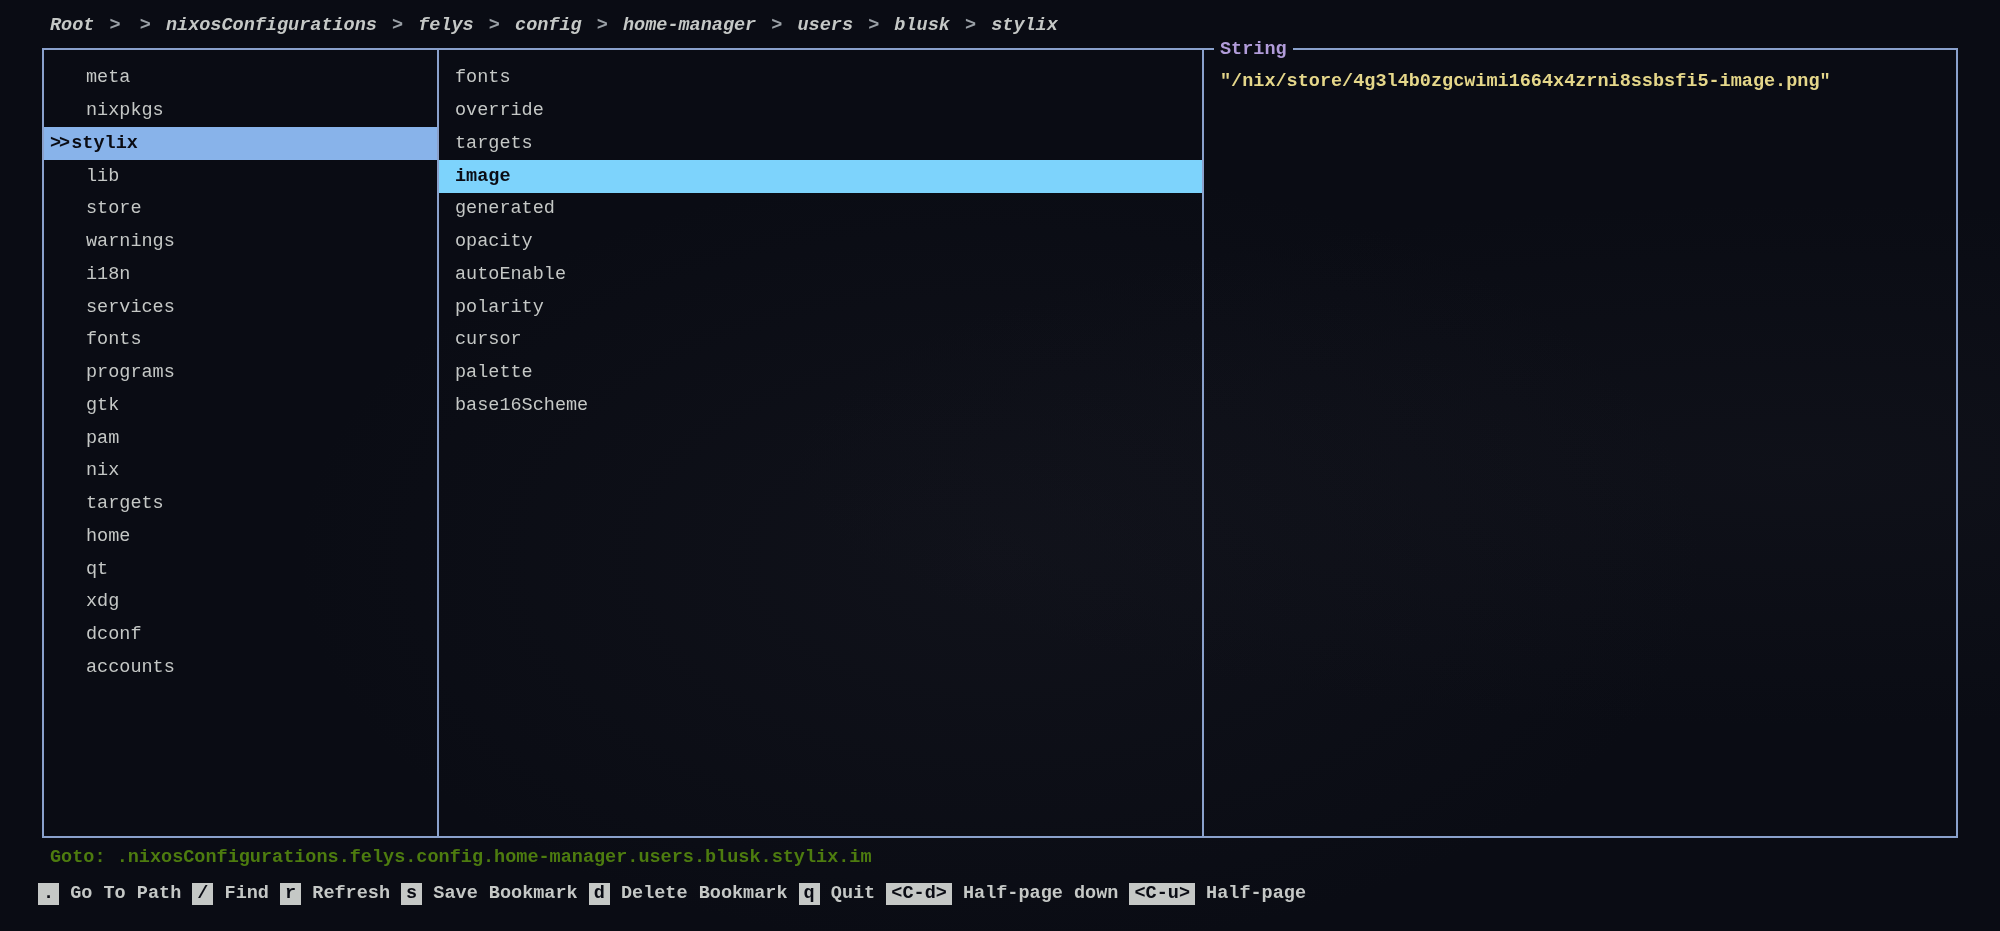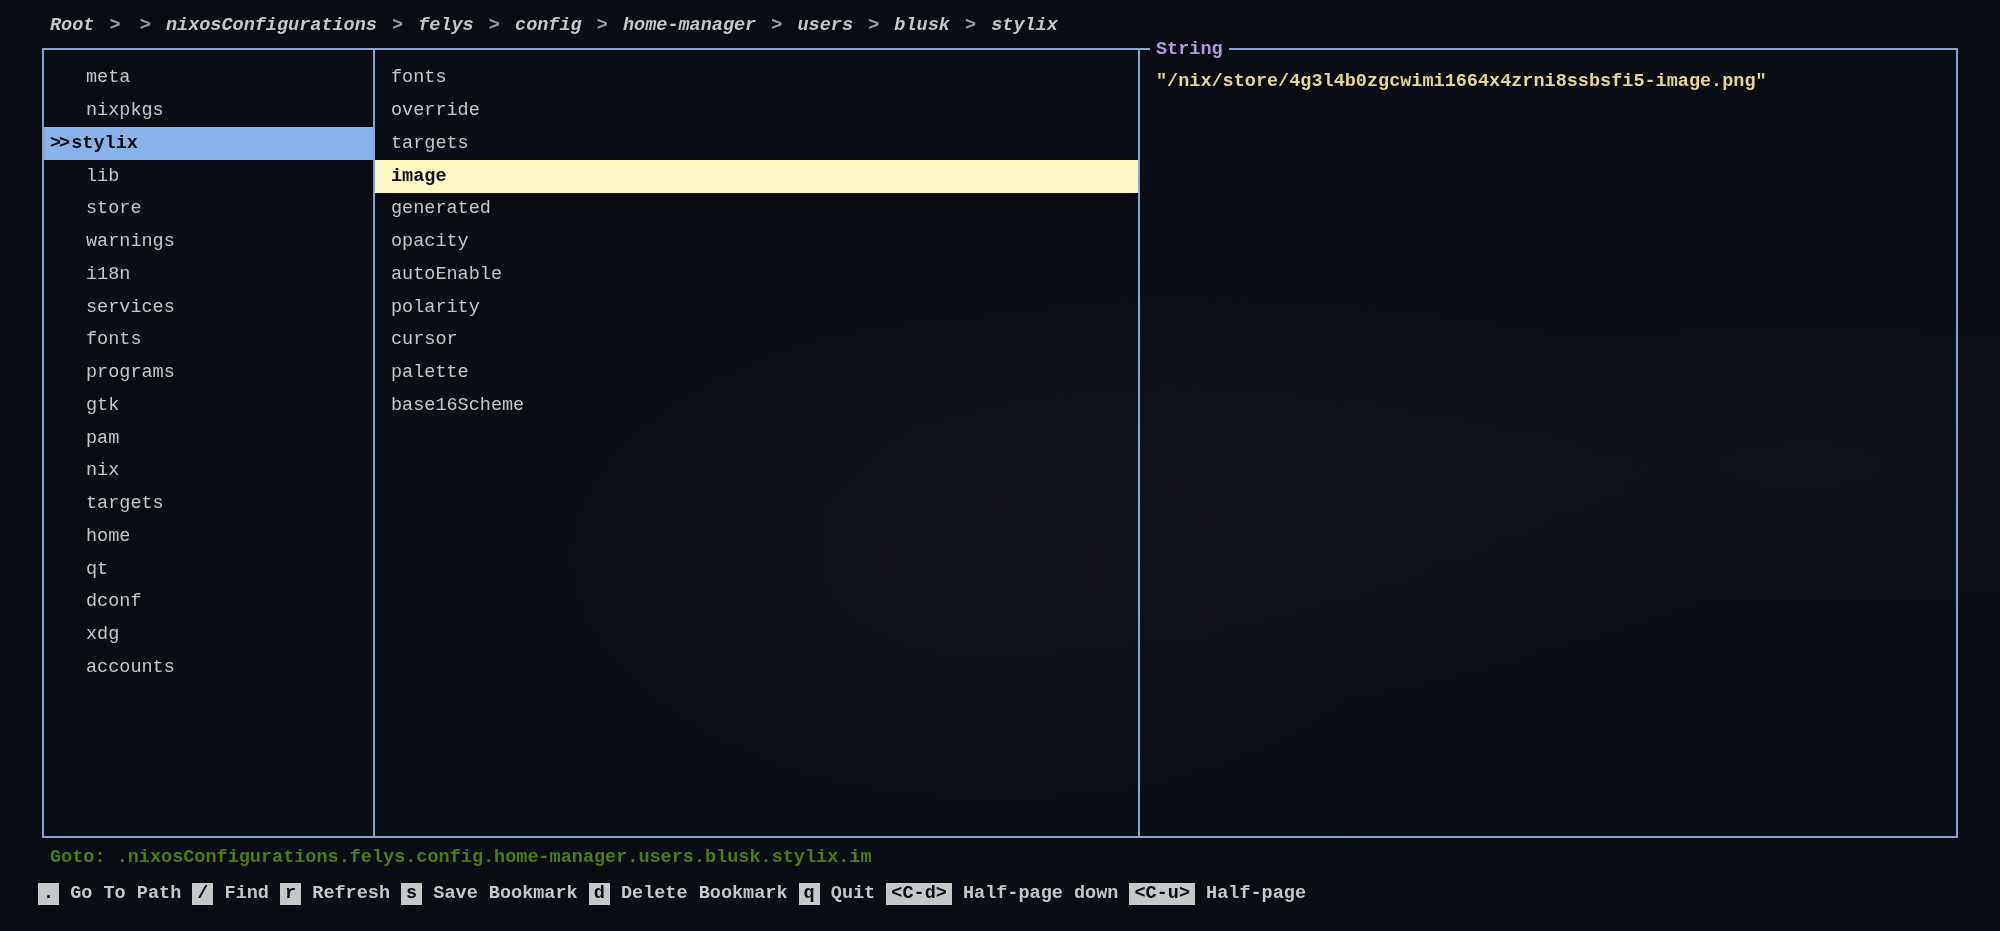--- a/index.html
+++ b/index.html
@@ -54,21 +54,21 @@
       height: 790px;
       position: relative;
       z-index: 1;
     }
     
     .column {
       position: relative;
     }
     
     .col1 {
-      width: 331px;
+      width: 395px;
       border-right: 2px solid #8aa1cc;
       padding-top: 12px;
     }
     
     .col2 {
       width: 765px;
       border-right: 2px solid #8aa1cc;
       padding-top: 12px;
     }
     
@@ -95,21 +95,21 @@
       padding-left: 6px;
     }
     
     .list-item.selected-parent::before {
       content: '>>';
       letter-spacing: -2px;
       margin-right: 3px;
     }
     
     .list-item.selected-current {
-      background-color: #fef9c3;
+      background-color: #7dd3fc;
       color: #0a0c14;
       font-weight: bold;
     }
     
     .type-label {
       position: absolute;
       top: -14px;
       left: 10px;
       background-color: #0a0c14;
       color: #b19cd9;
@@ -165,22 +165,22 @@
       <div class="list-item">i18n</div>
       <div class="list-item">services</div>
       <div class="list-item">fonts</div>
       <div class="list-item">programs</div>
       <div class="list-item">gtk</div>
       <div class="list-item">pam</div>
       <div class="list-item">nix</div>
       <div class="list-item">targets</div>
       <div class="list-item">home</div>
       <div class="list-item">qt</div>
+      <div class="list-item">xdg</div>
       <div class="list-item">dconf</div>
-      <div class="list-item">xdg</div>
       <div class="list-item">accounts</div>
     </div>
   <div class="column col2" id="col-current">
       <div class="list-item">fonts</div>
       <div class="list-item">override</div>
       <div class="list-item">targets</div>
       <div class="list-item selected-current">image</div>
       <div class="list-item">generated</div>
       <div class="list-item">opacity</div>
       <div class="list-item">autoEnable</div>

